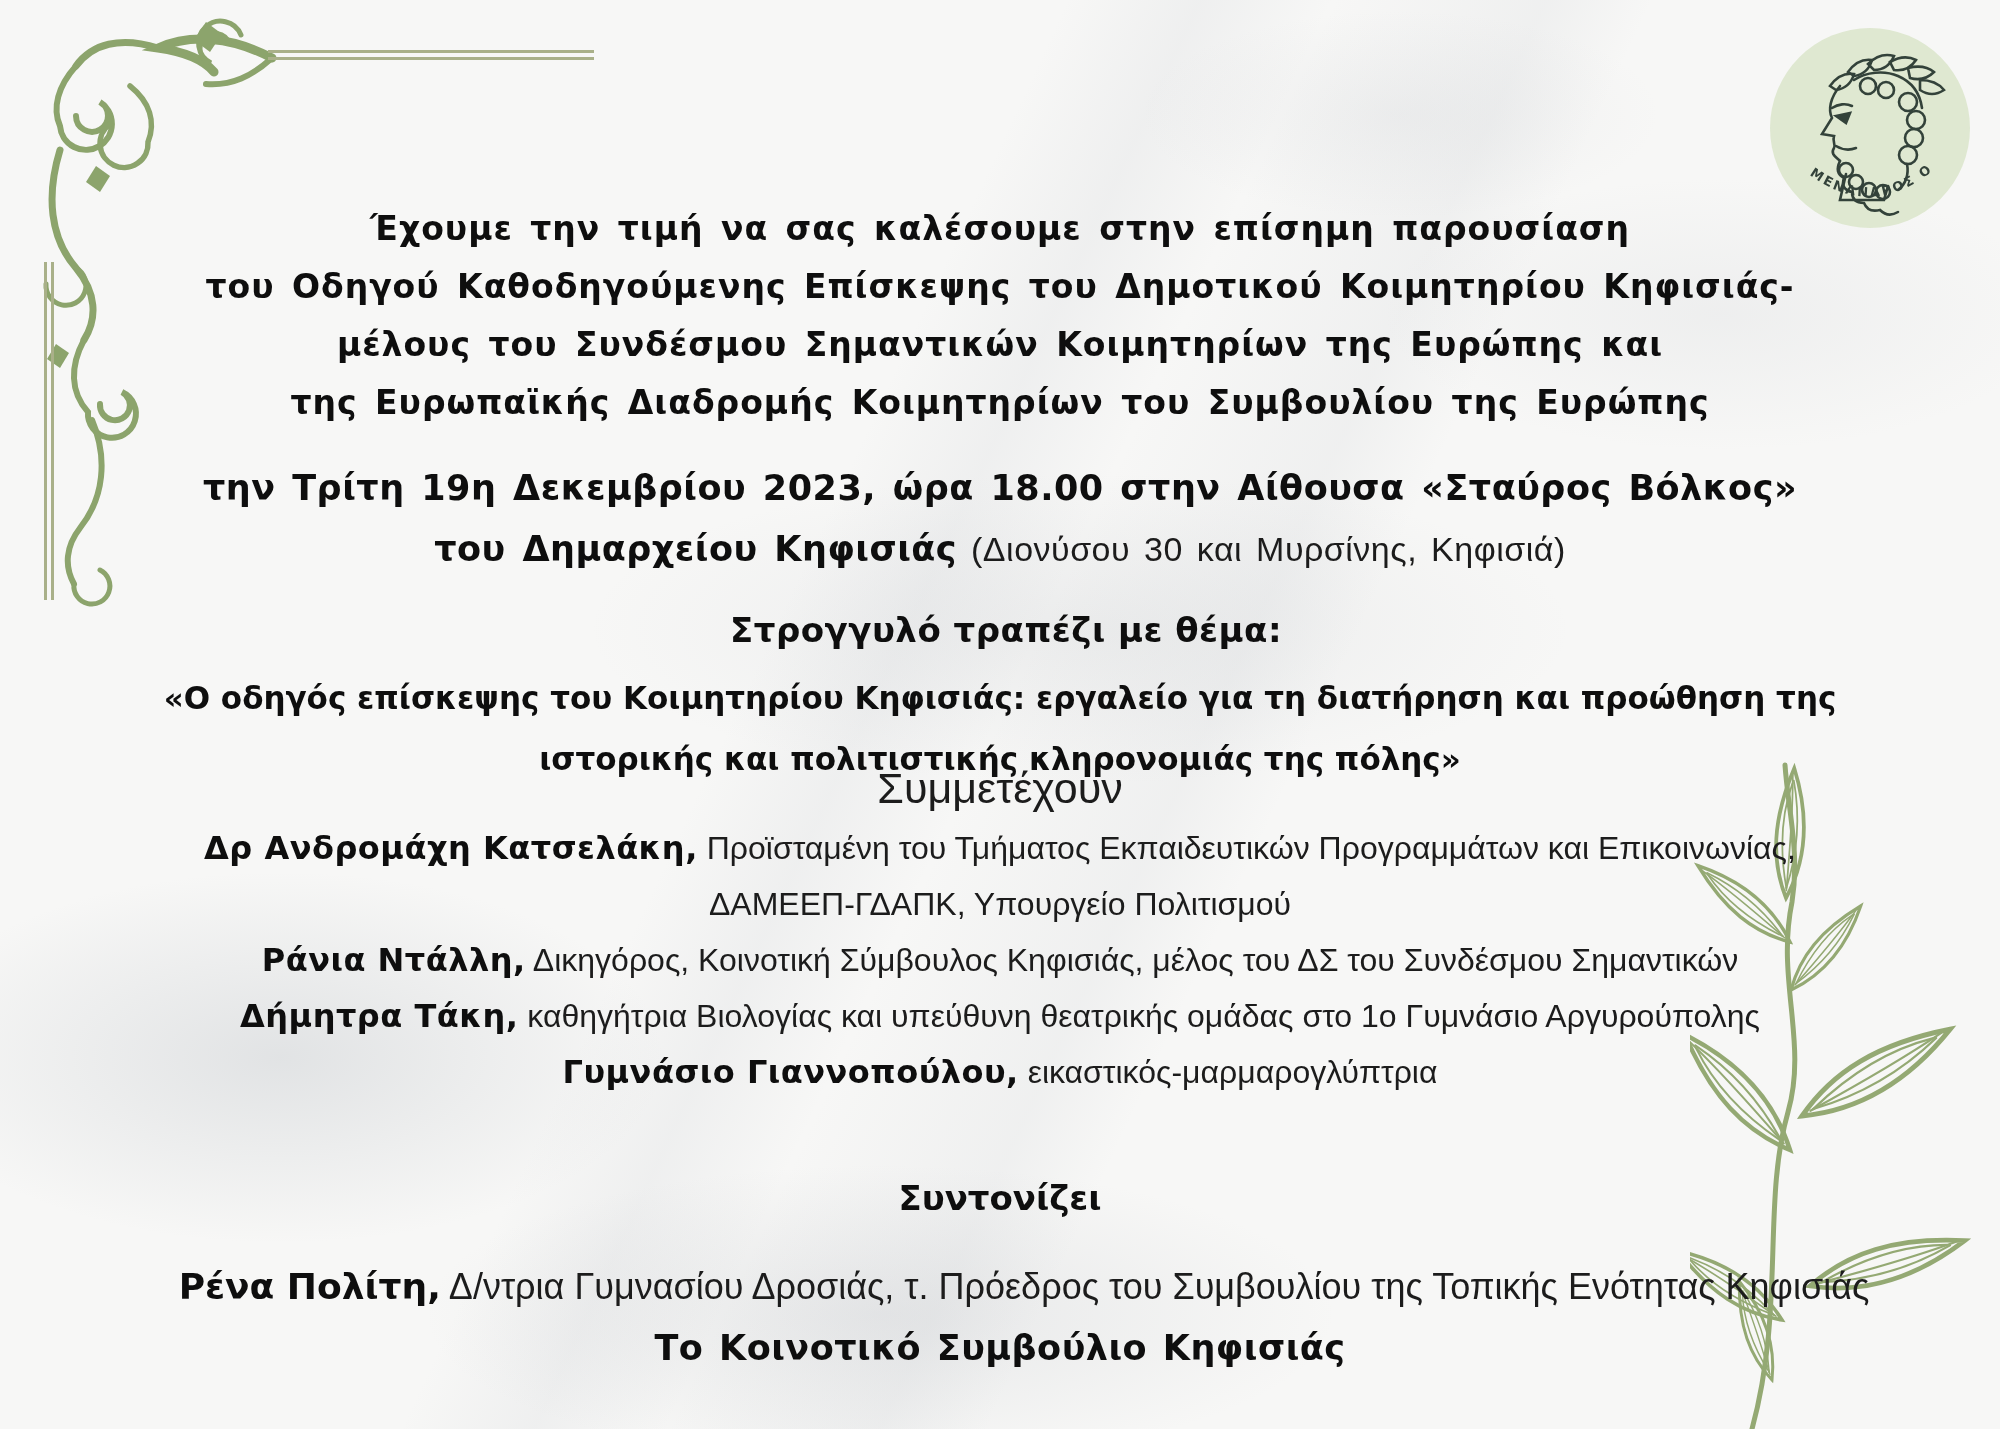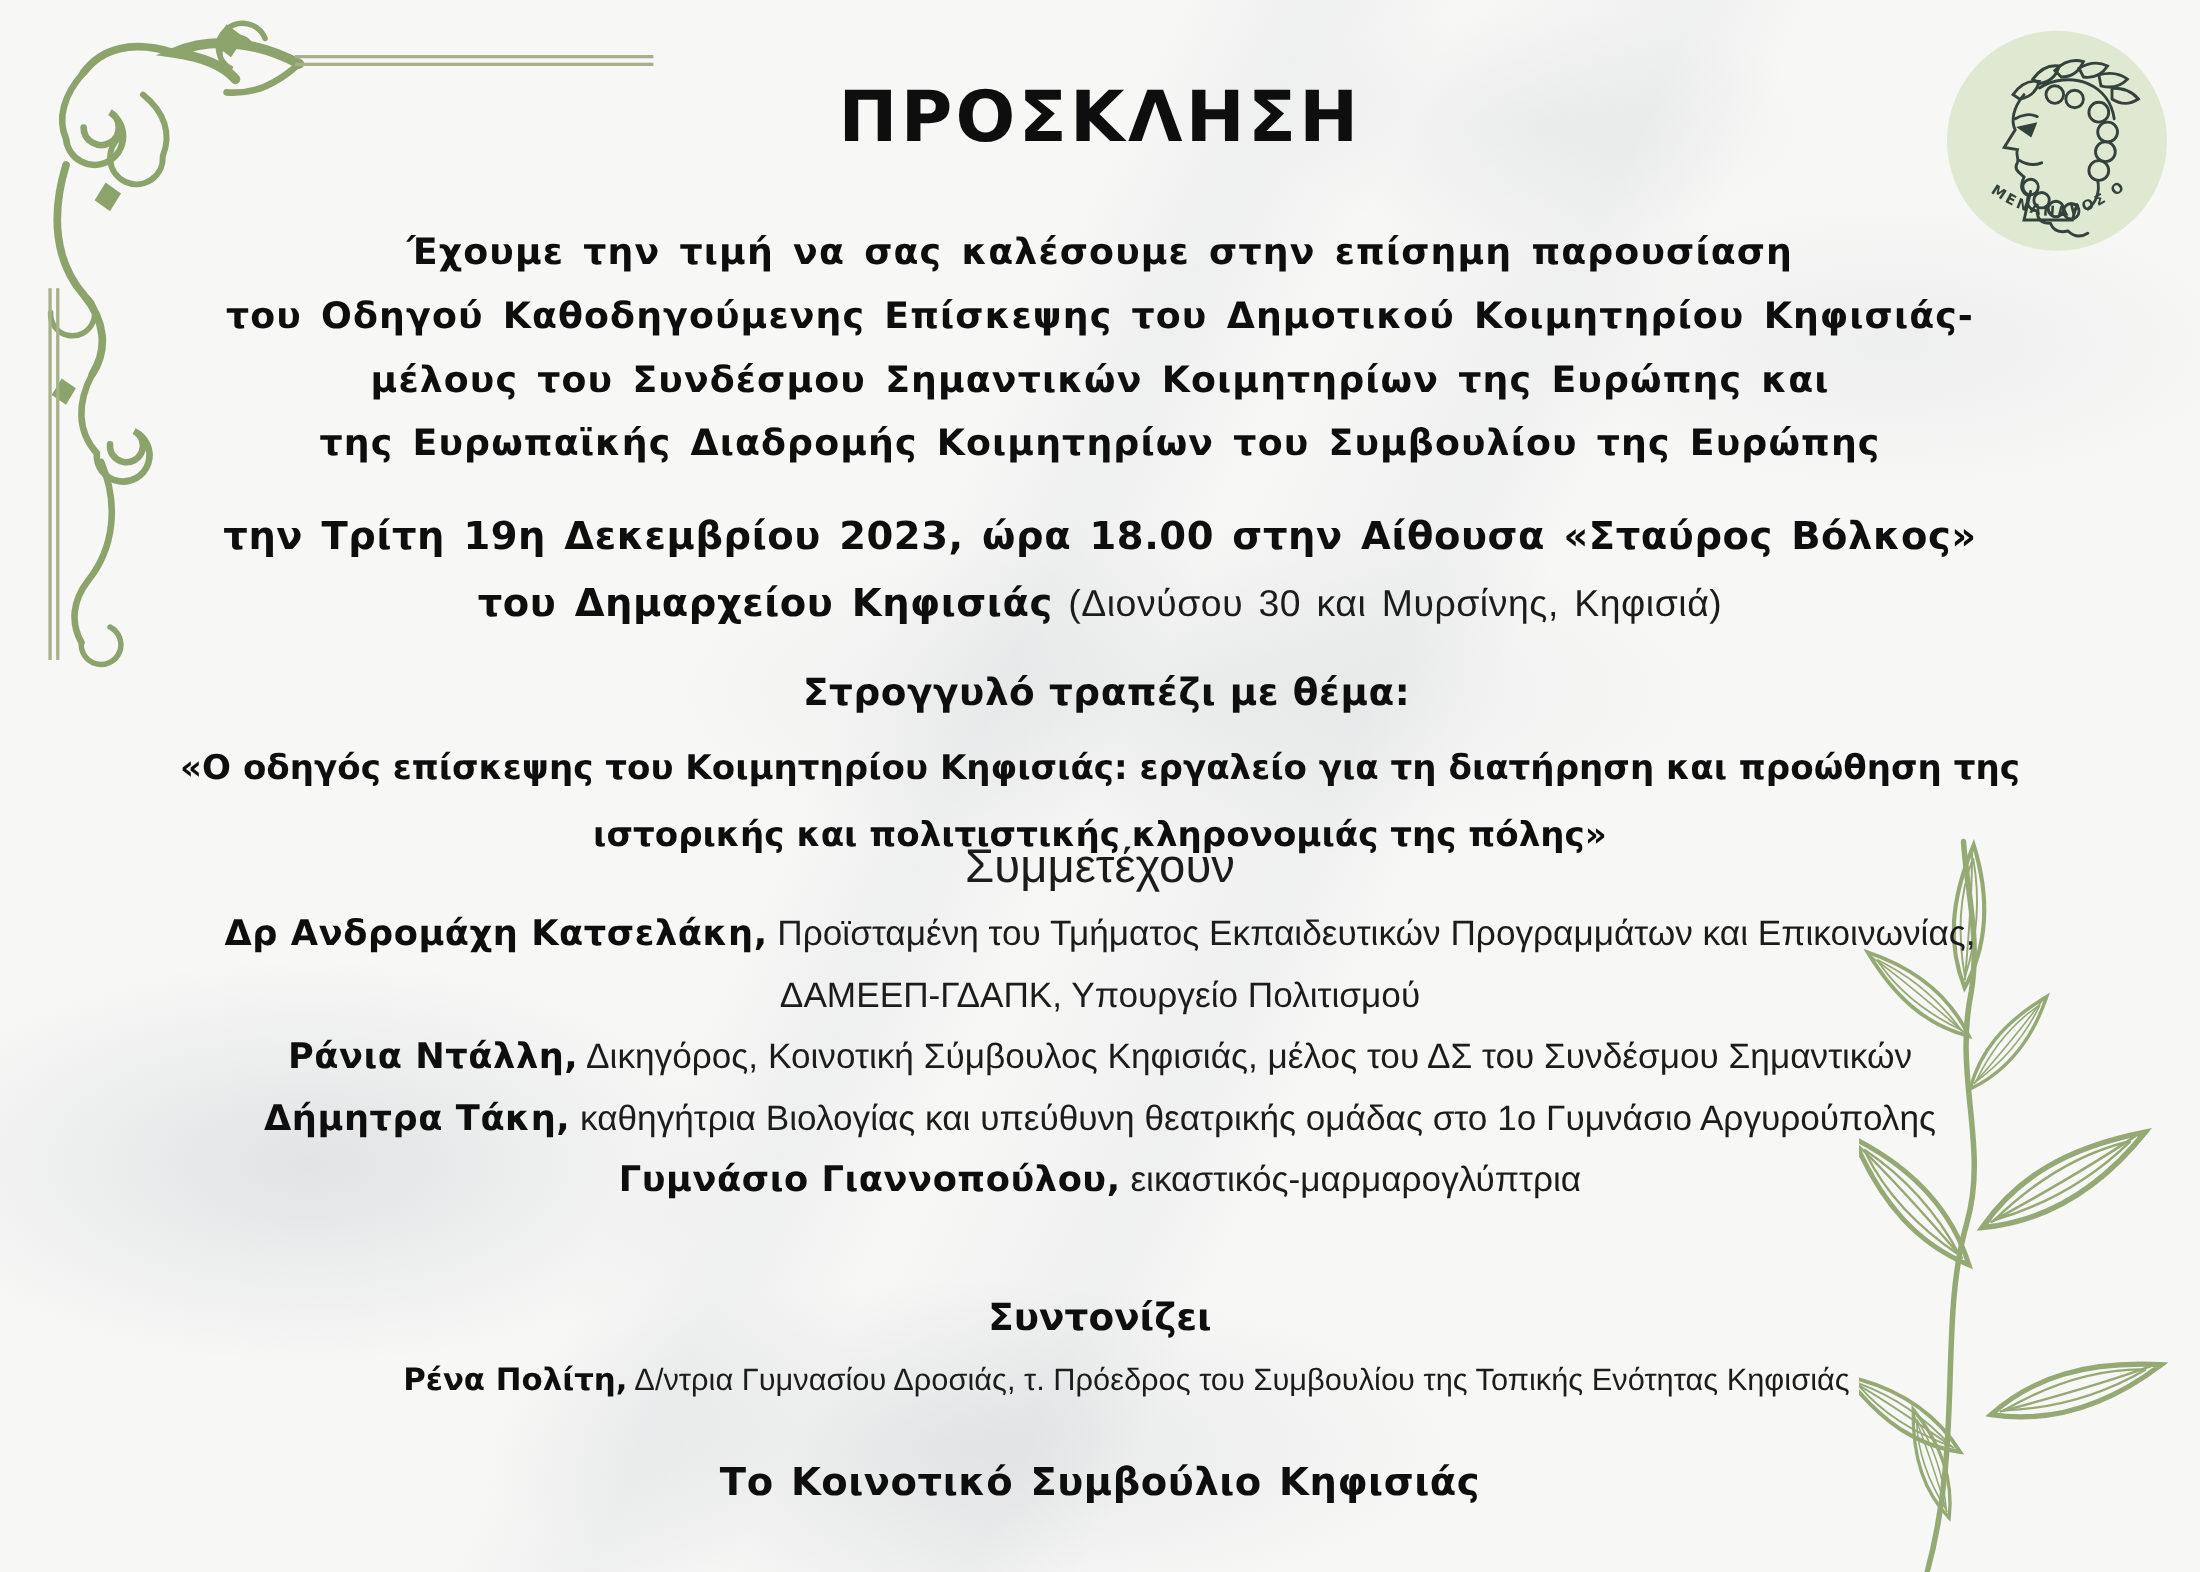--- a/index.html
+++ b/index.html
@@ -26,21 +26,21 @@
   .title{top:70px;font-size:64px;font-weight:bold;letter-spacing:3px;}
   .intro{top:200px;font-size:33px;line-height:58px;letter-spacing:1px;word-spacing:5px;}
   .date-block{top:458px;font-size:35px;line-height:61px;letter-spacing:.5px;word-spacing:4px;}
   .date-block .t{font-size:34px;}
   .rt-head{top:610px;font-size:34px;letter-spacing:.5px;padding-left:12px;}
   .topic{top:668px;font-size:31px;line-height:61px;letter-spacing:0;}
   .part-head{top:764px;font-size:43px;}
   .participants{top:820px;font-size:32px;line-height:56px;}
   .participants .b{letter-spacing:.5px;}
   .mod-head{top:1178px;font-size:34px;}
-  .mod-line{top:1238px;font-size:28px;padding-left:48px;}
+  .mod-line{top:1266px;font-size:36px;padding-left:48px;}
   .signoff{top:1328px;font-size:35px;letter-spacing:.5px;word-spacing:3px;}
 
   svg{position:absolute;display:block;}
   .corner-svg{left:0;top:0;}
   .logo-svg{left:1766px;top:24px;}
   .branch-svg{left:1690px;top:680px;}
 </style>
 </head>
 <body>
 
@@ -141,21 +141,20 @@
       <use href="#leaf" transform="translate(100,262) rotate(-52) scale(1.15)"></use>
       <use href="#leaf" transform="translate(101,310) rotate(38) scale(1.05)"></use>
       <use href="#leaf" transform="translate(112,436) rotate(58) scale(1.65)"></use>
       <use href="#leaf" transform="translate(100,470) rotate(-44) scale(1.5)"></use>
       <use href="#leaf" transform="translate(120,606) rotate(72) scale(1.55)"></use>
       <use href="#leaf" transform="translate(92,640) rotate(-58) scale(1.2)"></use>
       <use href="#leaf" transform="translate(82,700) rotate(-20) scale(1.0)"></use>
     </g>
   </svg>
 
-  <div class="abs title b">ΠΡΟΣΚΛΗΣΗ</div>
 
   <div class="abs intro b">
     <div>Έχουμε την τιμή να σας καλέσουμε στην επίσημη παρουσίαση</div>
     <div>του Οδηγού Καθοδηγούμενης Επίσκεψης του Δημοτικού Κοιμητηρίου Κηφισιάς-</div>
     <div>μέλους του Συνδέσμου Σημαντικών Κοιμητηρίων της Ευρώπης και</div>
     <div>της Ευρωπαϊκής Διαδρομής Κοιμητηρίων του Συμβουλίου της Ευρώπης</div>
   </div>
 
   <div class="abs date-block">
     <div class="b">την Τρίτη 19η Δεκεμβρίου 2023, ώρα 18.00 στην Αίθουσα «Σταύρος Βόλκος»</div>

